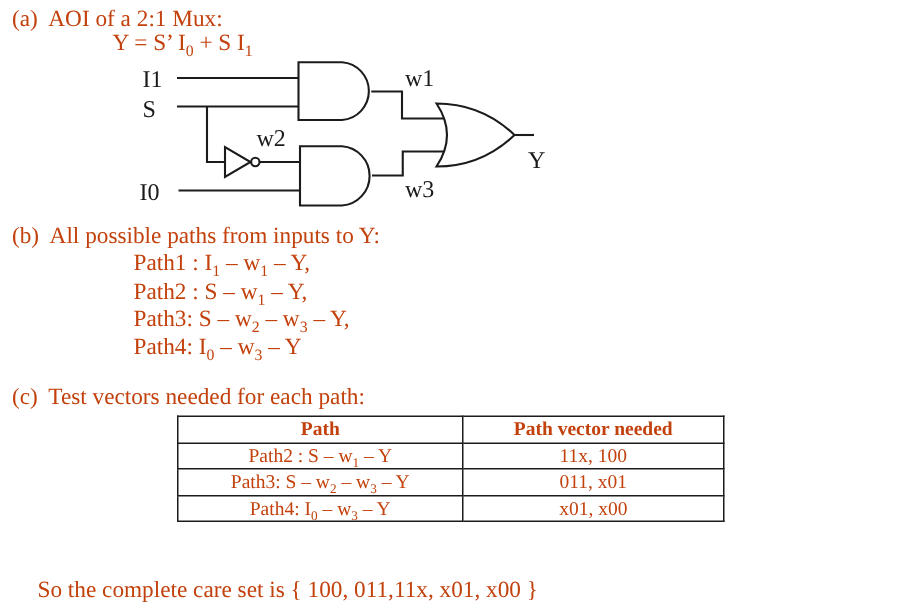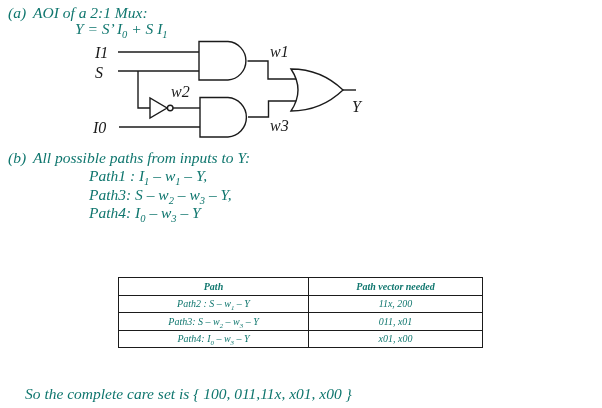--- a/index.html
+++ b/index.html
@@ -1,34 +1,33 @@
 <!DOCTYPE html>
 <html><head>
 <meta charset="utf-8">
 <style>
   html,body{margin:0;padding:0;background:#ffffff;}
   #page{
     position:relative;
     width:602px;height:408px;
     background:#ffffff;
     font-family:"Liberation Serif","DejaVu Serif",serif;
-    color:#0f766e;
+    color:#c2410c;
     font-size:15.5px;
     overflow:hidden;
-    font-style:italic;
   }
   .abs{position:absolute;white-space:nowrap;}
   .marker{display:inline-block;margin-right:7px;}
   sub{font-size:0.68em;line-height:0;}
   .paths{line-height:18.6px;}
   svg text{font-family:"Liberation Serif","DejaVu Serif",serif;fill:#1b1b1b;}
   table.tv{
     border-collapse:collapse;
     width:364px;
-    font-size:10px;
+    font-size:13px;
     table-layout:fixed;
   }
   table.tv td,table.tv th{
     border:1px solid #1b1b1b;
     text-align:center;
     vertical-align:middle;
     height:16.5px;
     padding:0;
     overflow:hidden;
   }
@@ -77,38 +76,42 @@
       <text x="270" y="131">w3</text>
       <text x="352" y="112">Y</text>
     </g>
   </svg>
 
   <div class="abs" style="left:8px;top:149px;">
     <span class="marker">(b)</span><span>All possible paths from inputs to Y:</span>
   </div>
   <div class="abs paths" style="left:89px;top:167px;">
     <div>Path1 : I<sub>1</sub> – w<sub>1</sub> – Y,</div>
+    <div>Path2 : S – w<sub>1</sub> – Y,</div>
     <div>Path3: S – w<sub>2</sub> – w<sub>3</sub> – Y,</div>
     <div>Path4: I<sub>0</sub> – w<sub>3</sub> – Y</div>
   </div>
 
+  <div class="abs" style="left:8px;top:256px;">
+    <span class="marker">(c)</span><span>Test vectors needed for each path:</span>
+  </div>
 
   <table class="tv abs" style="left:118px;top:277px;">
     <colgroup>
         <col class="c1">
         <col class="c2">
       </colgroup>
     <tbody>
         <tr>
       <th>Path</th>
       <th>Path vector needed</th>
     </tr>
     <tr>
       <td>Path2 : S – w<sub>1</sub> – Y</td>
-      <td>11x, 200</td>
+      <td>11x, 100</td>
     </tr>
     <tr>
       <td>Path3: S – w<sub>2</sub> – w<sub>3</sub> – Y</td>
       <td>011, x01</td>
     </tr>
     <tr>
       <td>Path4: I<sub>0</sub> – w<sub>3</sub> – Y</td>
       <td>x01, x00</td>
     </tr>
   </tbody>

